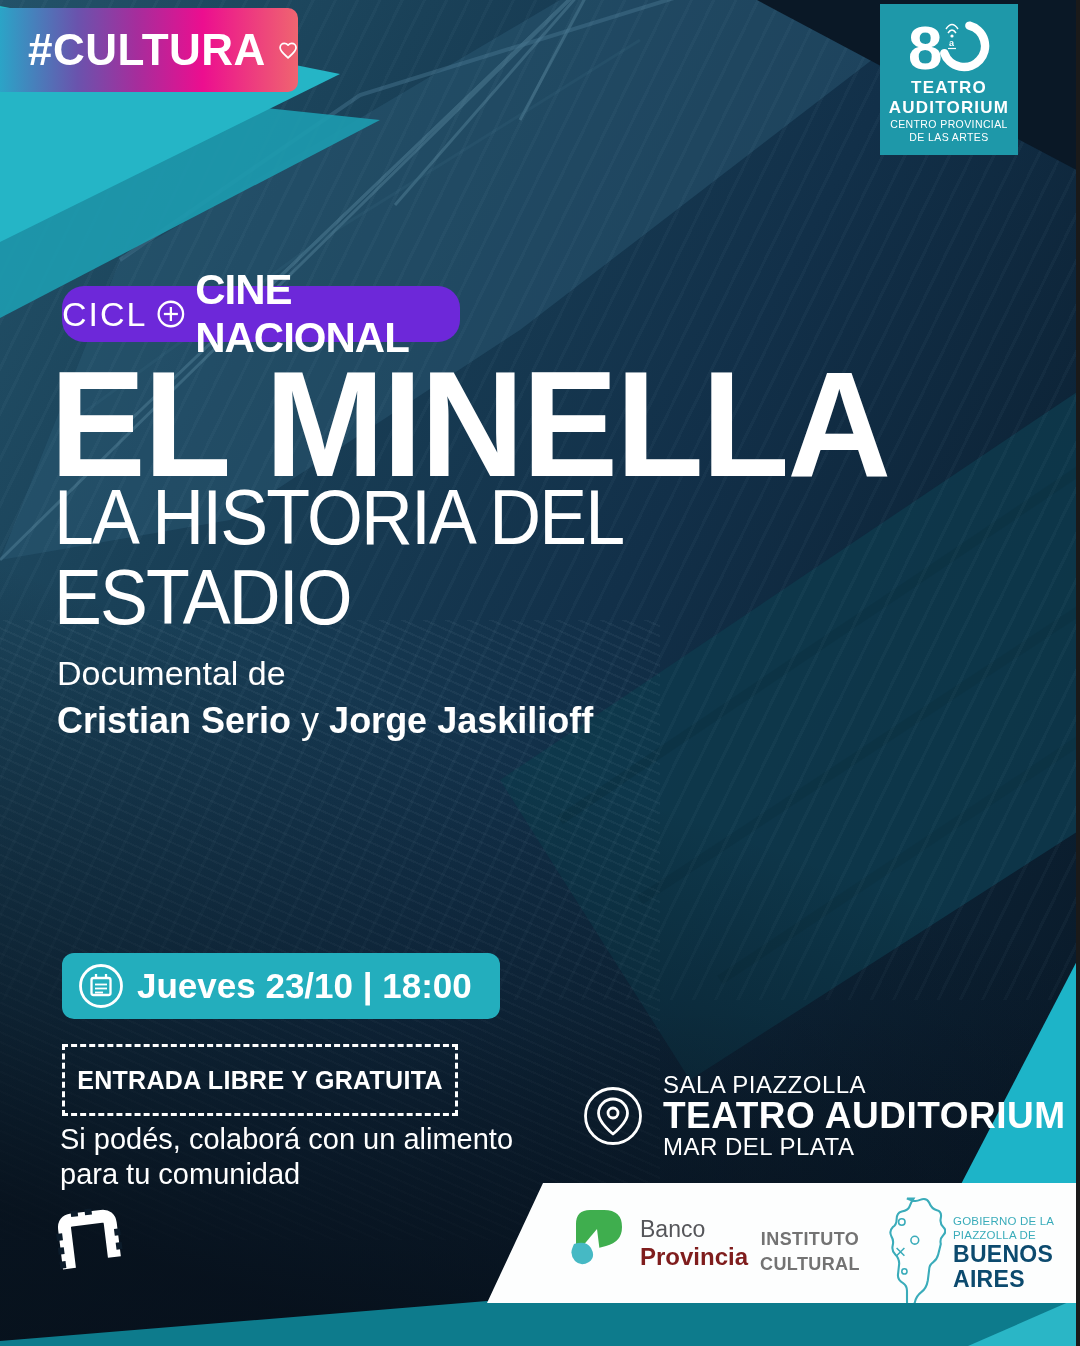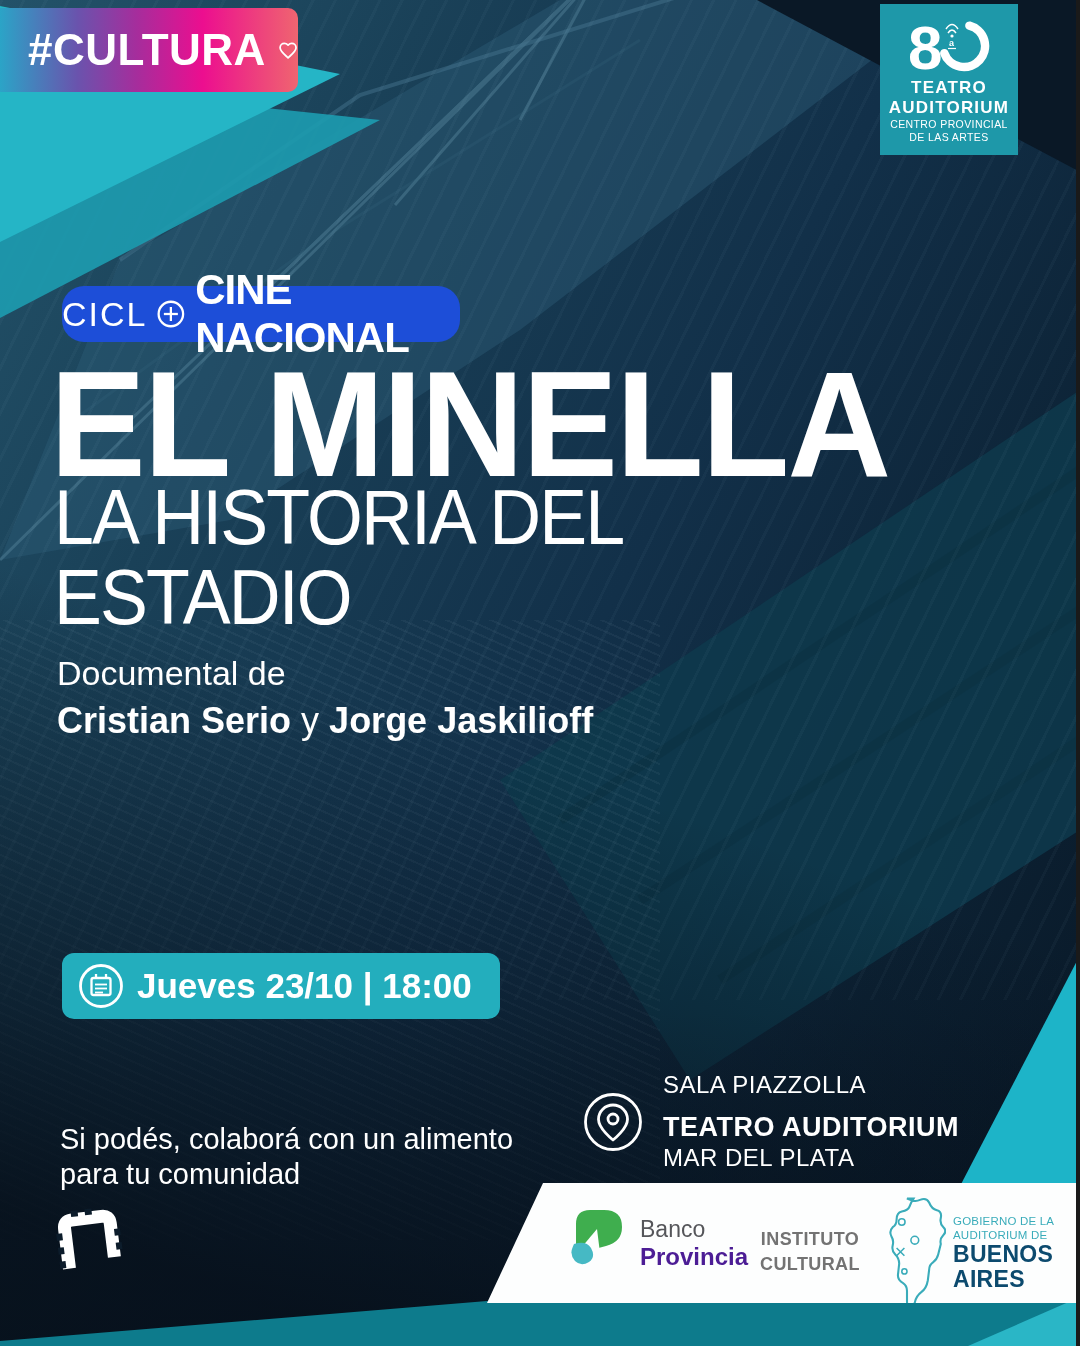--- a/index.html
+++ b/index.html
@@ -44,21 +44,21 @@
     position:absolute; left:880px; top:4px; width:138px; height:151px;
     background:#1e98a9; display:flex; flex-direction:column; align-items:center;
     padding-top:10px; box-sizing:border-box; text-align:center;
   }
   .teatro-logo .big   { font-size:17px; font-weight:bold; letter-spacing:1.2px; line-height:20px; }
   .teatro-logo .small { font-size:10.5px; font-weight:400; letter-spacing:.4px; line-height:13px; }
 
   
   .ciclo-badge {
     position:absolute; left:62px; top:286px; width:398px; height:56px;
-    background:#1d4ed8; border-radius:22px;
+    background:#6d28d9; border-radius:22px;
     display:flex; align-items:center; justify-content:center; gap:9px;
   }
   .ciclo-badge .thin { font-size:34px; font-weight:400; letter-spacing:2px; }
   .ciclo-badge .bold { font-size:42px; font-weight:bold; letter-spacing:-1px; }
 
   
   .title-main {
     position:absolute; left:50px; top:348px; font-size:148px; font-weight:bold;
     letter-spacing:-2px; line-height:1; white-space:nowrap;
     transform:scale(.97,1.02); transform-origin:0 0;
@@ -86,36 +86,36 @@
     position:absolute; left:62px; top:1044px; width:396px; height:72px;
     border:3px dashed #fff; box-sizing:border-box;
     display:flex; align-items:center; justify-content:center;
   }
   .free-box .txt { font-size:25px; font-weight:bold; letter-spacing:.3px; }
   .donation { position:absolute; left:60px; top:1122px; font-size:29px; line-height:1.2; font-weight:400; }
 
   
   .venue { position:absolute; left:582px; top:1070px; display:flex; gap:19px; align-items:center; }
   .venue .lines .v1 { font-size:24px; font-weight:400; line-height:30px; letter-spacing:.5px; }
-  .venue .lines .v2 { font-size:27px; font-weight:bold; line-height:32px; letter-spacing:.5px;margin-top:11px; }
+  .venue .lines .v2 { font-size:37px; font-weight:bold; line-height:32px; letter-spacing:.5px; }
   .venue .lines .v3 { font-size:24px; font-weight:400; line-height:30px; letter-spacing:.5px; }
 
   
   .incaa { position:absolute; left:54px; top:1208px; display:flex; gap:14px; align-items:flex-start; }
   .incaa .name  { font-size:21px; font-weight:bold; letter-spacing:2.5px; margin:6px 0 4px; }
   .incaa .line  { font-size:11.5px; letter-spacing:1.2px; line-height:15px; font-weight:400; }
 
   
   .footer-band {
     position:absolute; left:0; top:0; width:1080px; height:1346px; background:#fdfefe;
     clip-path:polygon(543px 1183px, 1080px 1183px, 1080px 1303px, 487px 1303px);
   }
   .banco-text  { position:absolute; left:640px; top:1216px; color:#55565a; }
   .banco-text .b1 { font-size:23px; font-weight:400; line-height:27px; }
-  .banco-text .b2 { font-size:24px; font-weight:bold; line-height:28px; color:#4c1d95; }
+  .banco-text .b2 { font-size:24px; font-weight:bold; line-height:28px; color:#7f1d1d; }
   .instituto { position:absolute; left:748px; top:1227px; width:124px; text-align:center;
                color:#737373; font-weight:bold; font-size:18px; line-height:25px; letter-spacing:.4px; }
   .gobierno  { position:absolute; left:953px; top:1214px; color:#3aacba; }
   .gobierno .g-small { font-size:11.5px; line-height:14px; font-weight:400; letter-spacing:.2px; }
   .gobierno .g-big   { font-size:23px; line-height:25px; font-weight:bold; color:#0c4a6e; letter-spacing:.3px; }
 </style>
 </head>
 <body>
 
 <div class="poster">
@@ -208,20 +208,23 @@
       <rect x="13.5" y="15" width="19" height="17" rx="2" fill="none" stroke="#ffffff" stroke-width="2.3"></rect>
       <line x1="18" y1="11" x2="18" y2="16" stroke="#ffffff" stroke-width="2.3"></line>
       <line x1="28" y1="11" x2="28" y2="16" stroke="#ffffff" stroke-width="2.3"></line>
       <line x1="17" y1="21.5" x2="29" y2="21.5" stroke="#ffffff" stroke-width="1.8"></line>
       <line x1="17" y1="25.5" x2="29" y2="25.5" stroke="#ffffff" stroke-width="1.8"></line>
       <line x1="17" y1="29.5" x2="25" y2="29.5" stroke="#ffffff" stroke-width="1.8"></line>
     </svg>
     <span class="txt">Jueves 23/10 | 18:00</span>
   </div>
 
+  <div class="free-box">
+    <span class="txt">ENTRADA LIBRE Y GRATUITA</span>
+  </div>
   <div class="donation">
     <div>Si podés, colaborá con un alimento</div>
     <div>para tu comunidad</div>
   </div>
 
   <div class="venue">
     <svg width="62" height="62" viewBox="0 0 62 62">
       <circle cx="31" cy="31" r="27.5" fill="none" stroke="#ffffff" stroke-width="2.8"></circle>
       <path d="M31 14 c-8 0 -14.5 6.3 -14.5 14.2 0 9.5 14.5 20.8 14.5 20.8 s14.5 -11.3 14.5 -20.8 C45.5 20.3 39 14 31 14 z" fill="none" stroke="#ffffff" stroke-width="2.8" stroke-linejoin="round"></path>
       <circle cx="31" cy="28" r="5" fill="none" stroke="#ffffff" stroke-width="2.8"></circle>
@@ -266,19 +269,19 @@
     </div>
     <svg class="abs" style="left:868px; top:1192px;" width="78" height="112" viewBox="0 0 60 80">
       <path d="M30 2 q6 3 10 1 q5 -2 7 2 q2 5 6 6 q4 1 3 6 q-1 4 2 7 q3 3 0 6 q-3 3 -2 7 l-2 8 q-1 4 -4 6 q-3 2 -3 6 l-1 8 q-1 6 -5 9 q-4 3 -5 8 l-2 6 q-4 -2 -4 -7 l0 -8 q0 -4 -3 -6 q-4 -2 -4 -6 l1 -9 q0 -4 -3 -7 q-3 -3 -2 -7 q1 -4 -1 -7 q-2 -4 1 -7 q3 -2 3 -6 q0 -5 4 -6 q5 -1 6 -4 q1 -3 3 -6 z" fill="none" stroke="#3aacba" stroke-width="1.6"></path>
       <circle cx="26" cy="20" r="2.5" fill="none" stroke="#3aacba" stroke-width="1.2"></circle>
       <circle cx="36" cy="34" r="3" fill="none" stroke="#3aacba" stroke-width="1.2"></circle>
       <path d="M22 40 l6 6 M28 40 l-6 6" stroke="#3aacba" stroke-width="1.2"></path>
       <circle cx="28" cy="58" r="2" fill="none" stroke="#3aacba" stroke-width="1.2"></circle>
     </svg>
     <div class="gobierno">
       <div class="g-small">GOBIERNO DE LA</div>
-      <div class="g-small">AUDITORIUM DE</div>
+      <div class="g-small">PIAZZOLLA DE</div>
       <div class="g-big">BUENOS</div>
       <div class="g-big">AIRES</div>
     </div>
   </div>
 
 </div>
 
 </body></html>

